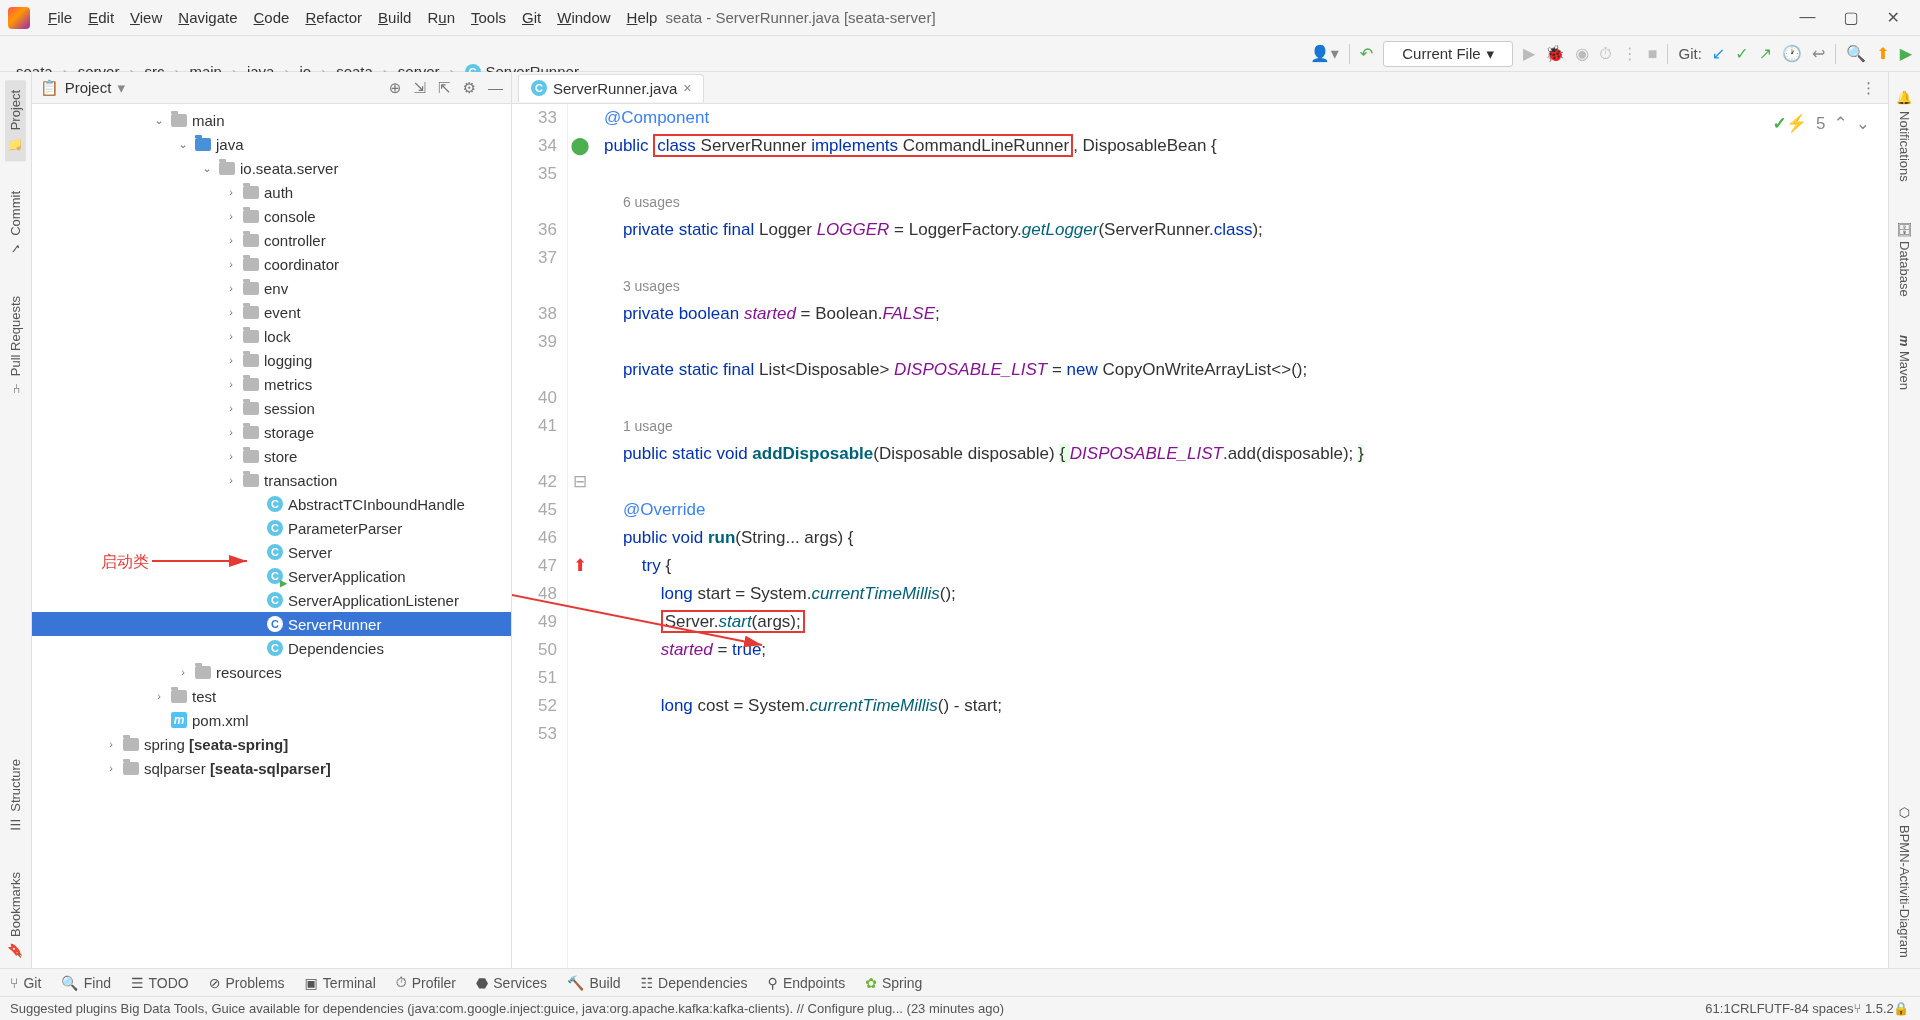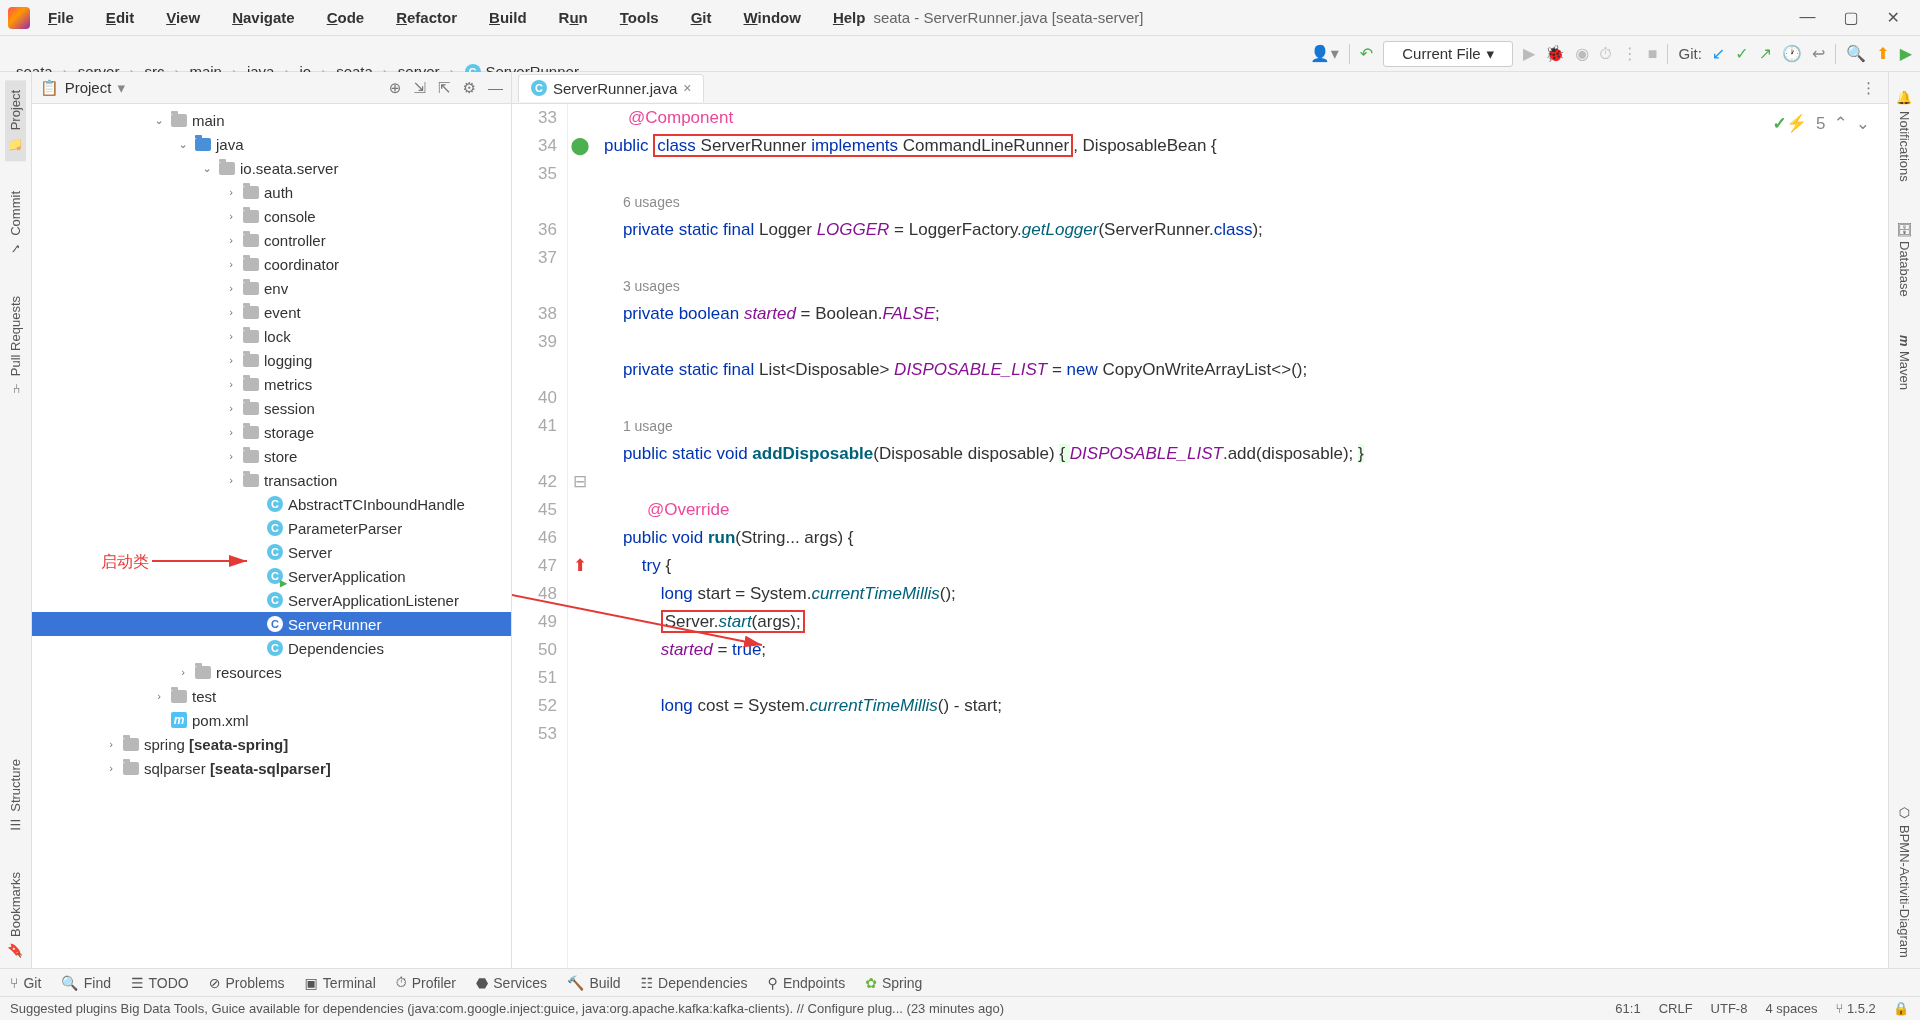--- a/index.html
+++ b/index.html
@@ -1,19 +1,19 @@
 <!DOCTYPE html>
 <html><head>
 <meta charset="utf-8">
 <style>
 * { margin:0; padding:0; box-sizing:border-box; font-family:"Segoe UI",Arial,sans-serif; }
 body { width:1920px; height:1020px; background:#fff; overflow:hidden; font-size:15px; color:#333; position:relative; }
 .titlebar { height:36px; display:flex; align-items:center; padding:0 8px; background:#f5f5f5; border-bottom:1px solid #e0e0e0; }
 .titlebar .logo { width:22px; height:22px; margin-right:10px; background:linear-gradient(135deg,#ff5252 0%,#ff9800 40%,#9c27b0 100%); border-radius:4px; }
-.titlebar .menus { display:flex; gap:16px;font-weight:bold; }
+.titlebar .menus { display:flex; gap:0; }
 .titlebar .menus span { padding:3px 8px; cursor:default; }
 .titlebar .menus span u { text-decoration:underline; }
 .titlebar .center { flex:1; text-align:left; color:#666; }
 .titlebar .winctl { display:flex; gap:28px; margin-left:auto; padding-right:12px; font-size:16px; color:#555; }
 .navbar { height:36px; display:flex; align-items:center; background:#f5f5f5; border-bottom:1px solid #e0e0e0; padding:0 8px; }
 .breadcrumb { display:flex; align-items:center; gap:2px;margin-top:36px; }
 .breadcrumb .crumb { padding:2px 8px; color:#333; }
 .breadcrumb .sep { color:#aaa; }
 .breadcrumb .file-crumb { display:flex; align-items:center; gap:5px; }
 .c-icon { width:16px; height:16px; border-radius:50%; background:#5fc6e8; color:#fff; font-size:11px; display:flex; align-items:center; justify-content:center; font-weight:bold; }
@@ -47,35 +47,35 @@
 .editor-tab .close { color:#888; font-size:14px; }
 .editor-tabs .more { margin-left:auto; padding-right:12px; color:#777; }
 .editor-body { flex:1; display:flex; overflow:hidden; font-family:"JetBrains Mono","Consolas",monospace; font-size:17px; line-height:28px; }
 .gutter { width:56px; text-align:right; padding-right:10px; color:#aaa; background:#fff; border-right:1px solid #eee; }
 .gutter div { height:28px; }
 .gutter-icons { width:24px; background:#fff; }
 .gutter-icons div { height:28px; display:flex; align-items:center; justify-content:center; }
 .code { flex:1; padding-left:12px; position:relative; }
 .code .line { height:28px; white-space:pre; }
 .kw { color:#0033b3; }
-.ann { color:#ec4899;margin-left:24px; }
+.ann { color:#3b82f6; }
 .fld { color:#871094; font-style:italic; }
 .mth { color:#00627a;font-weight:bold; }
 .mth-i { color:#00627a; font-style:italic; }
 .usage { color:#8c8c8c; font-size:14px; }
 .hl-green { background:#e6ffe6; }
 .red-box { border:2px solid #e53935; padding:0 2px; display:inline; }
 .editor-indicators { position:absolute; top:6px; right:18px; display:flex; gap:8px; align-items:center; color:#888; }
 .editor-indicators .check { color:#4caf50; font-weight:bold; }
 .right-rail { width:32px; background:#f5f5f5; border-left:1px solid #e0e0e0; display:flex; flex-direction:column; align-items:center; padding-top:8px; gap:18px; }
 .right-rail .tab { writing-mode:vertical-rl; padding:10px 3px; color:#555; font-size:13px; display:flex; align-items:center; gap:5px; }
 .bottom-tools { height:28px; background:#f5f5f5; border-top:1px solid #e0e0e0; display:flex; align-items:center; padding:0 10px; gap:20px; font-size:14px; color:#555; }
 .bottom-tools .tool { display:flex; align-items:center; gap:5px; }
 .statusbar { height:24px; background:#f5f5f5; border-top:1px solid #e0e0e0; display:flex; align-items:center; padding:0 10px; font-size:13px; color:#555; }
-.statusbar .right { margin-left:auto; display:flex; gap:18px; }
+.statusbar .right { margin-left:auto; display:flex; }
 svg.arrow-svg { position:absolute; pointer-events:none; z-index:9; }
 </style>
 </head>
 <body>
 
 <div class="titlebar">
   <div class="logo"></div>
   <div class="menus">
     <span><u>F</u>ile</span>
     <span><u>E</u>dit</span>

